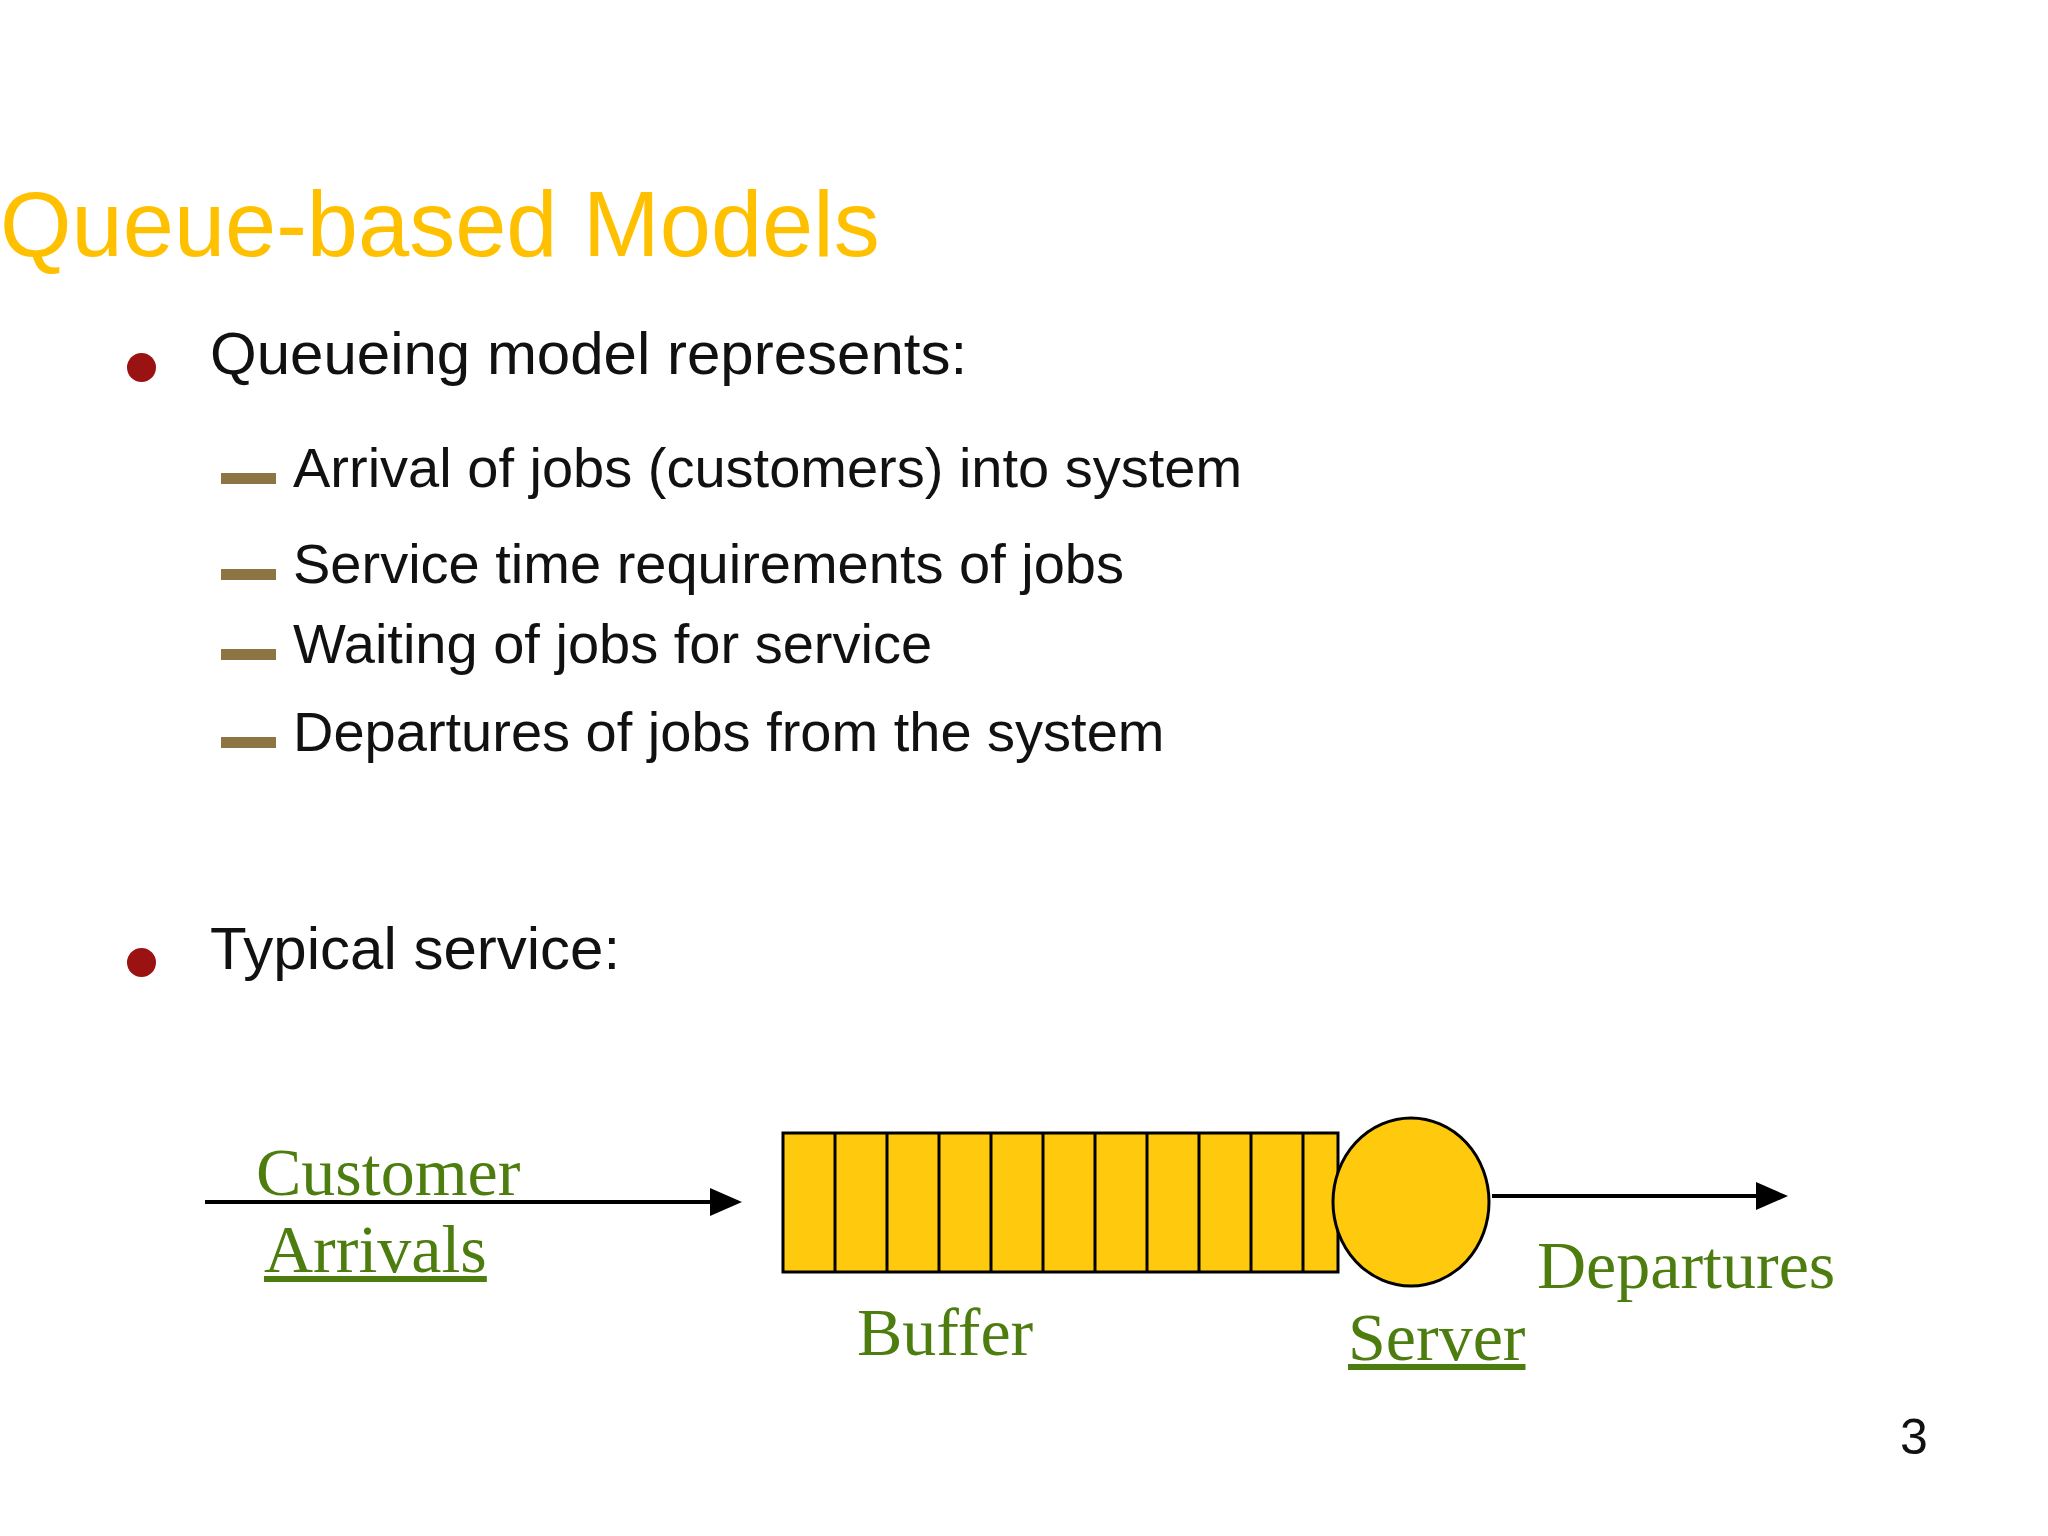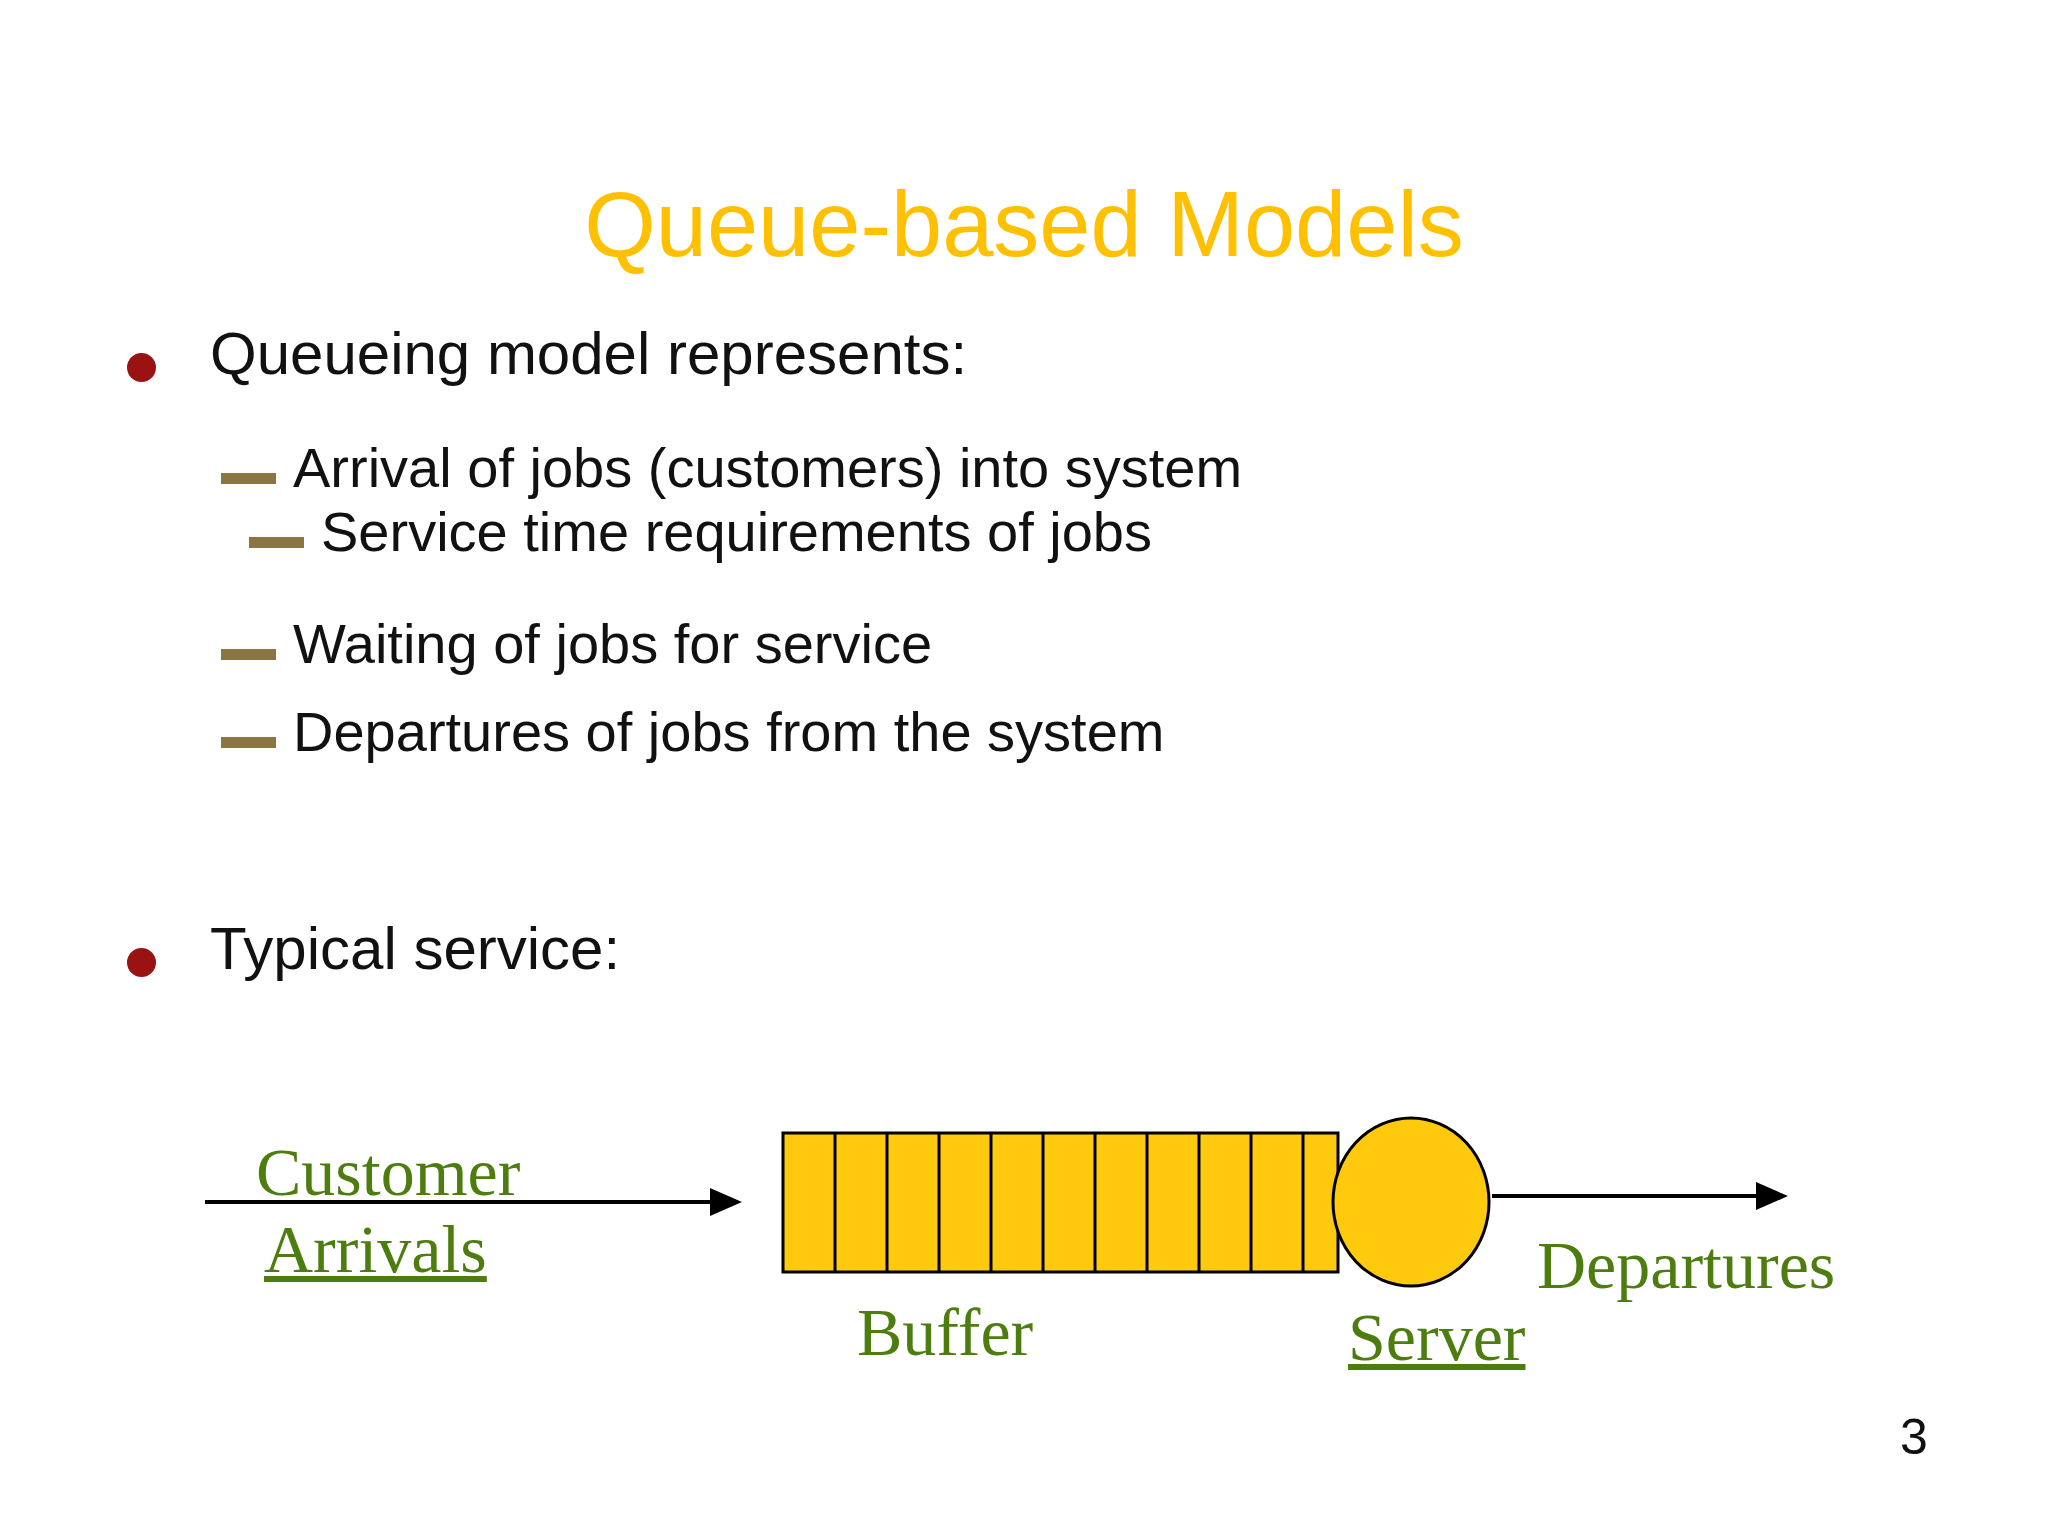--- a/index.html
+++ b/index.html
@@ -10,33 +10,33 @@
     color: #111111;
     position: relative;
     overflow: hidden;
   }
   .slide { position: absolute; inset: 0; }
 
   
   .title {
     position: absolute;
     top: 178px; left: 0; width: 100%;
-    text-align: center;
+    text-align: left;
     font-size: 92px; line-height: 1;
     color: #FFC000;
     white-space: nowrap;
   }
 
   
   .row { position: absolute; line-height: 1; white-space: nowrap; }
   .l1  { left: 210px; font-size: 60px; }
   .l2  { left: 293px; font-size: 56px; }
   .r0  { top: 324px; }
   .r1  { top: 440px; }
-  .r2  { top: 504px; margin-left: 28px; }
+  .r2  { top: 536px; }
   .r3  { top: 616px; text-align: right; }
   .r4  { top: 704px; }
   .r5  { top: 919px; }
 
   .dot {
     position: absolute;
     width: 29px; height: 29px; border-radius: 50%;
     background: #9B1212;
     left: -83px;
   }

